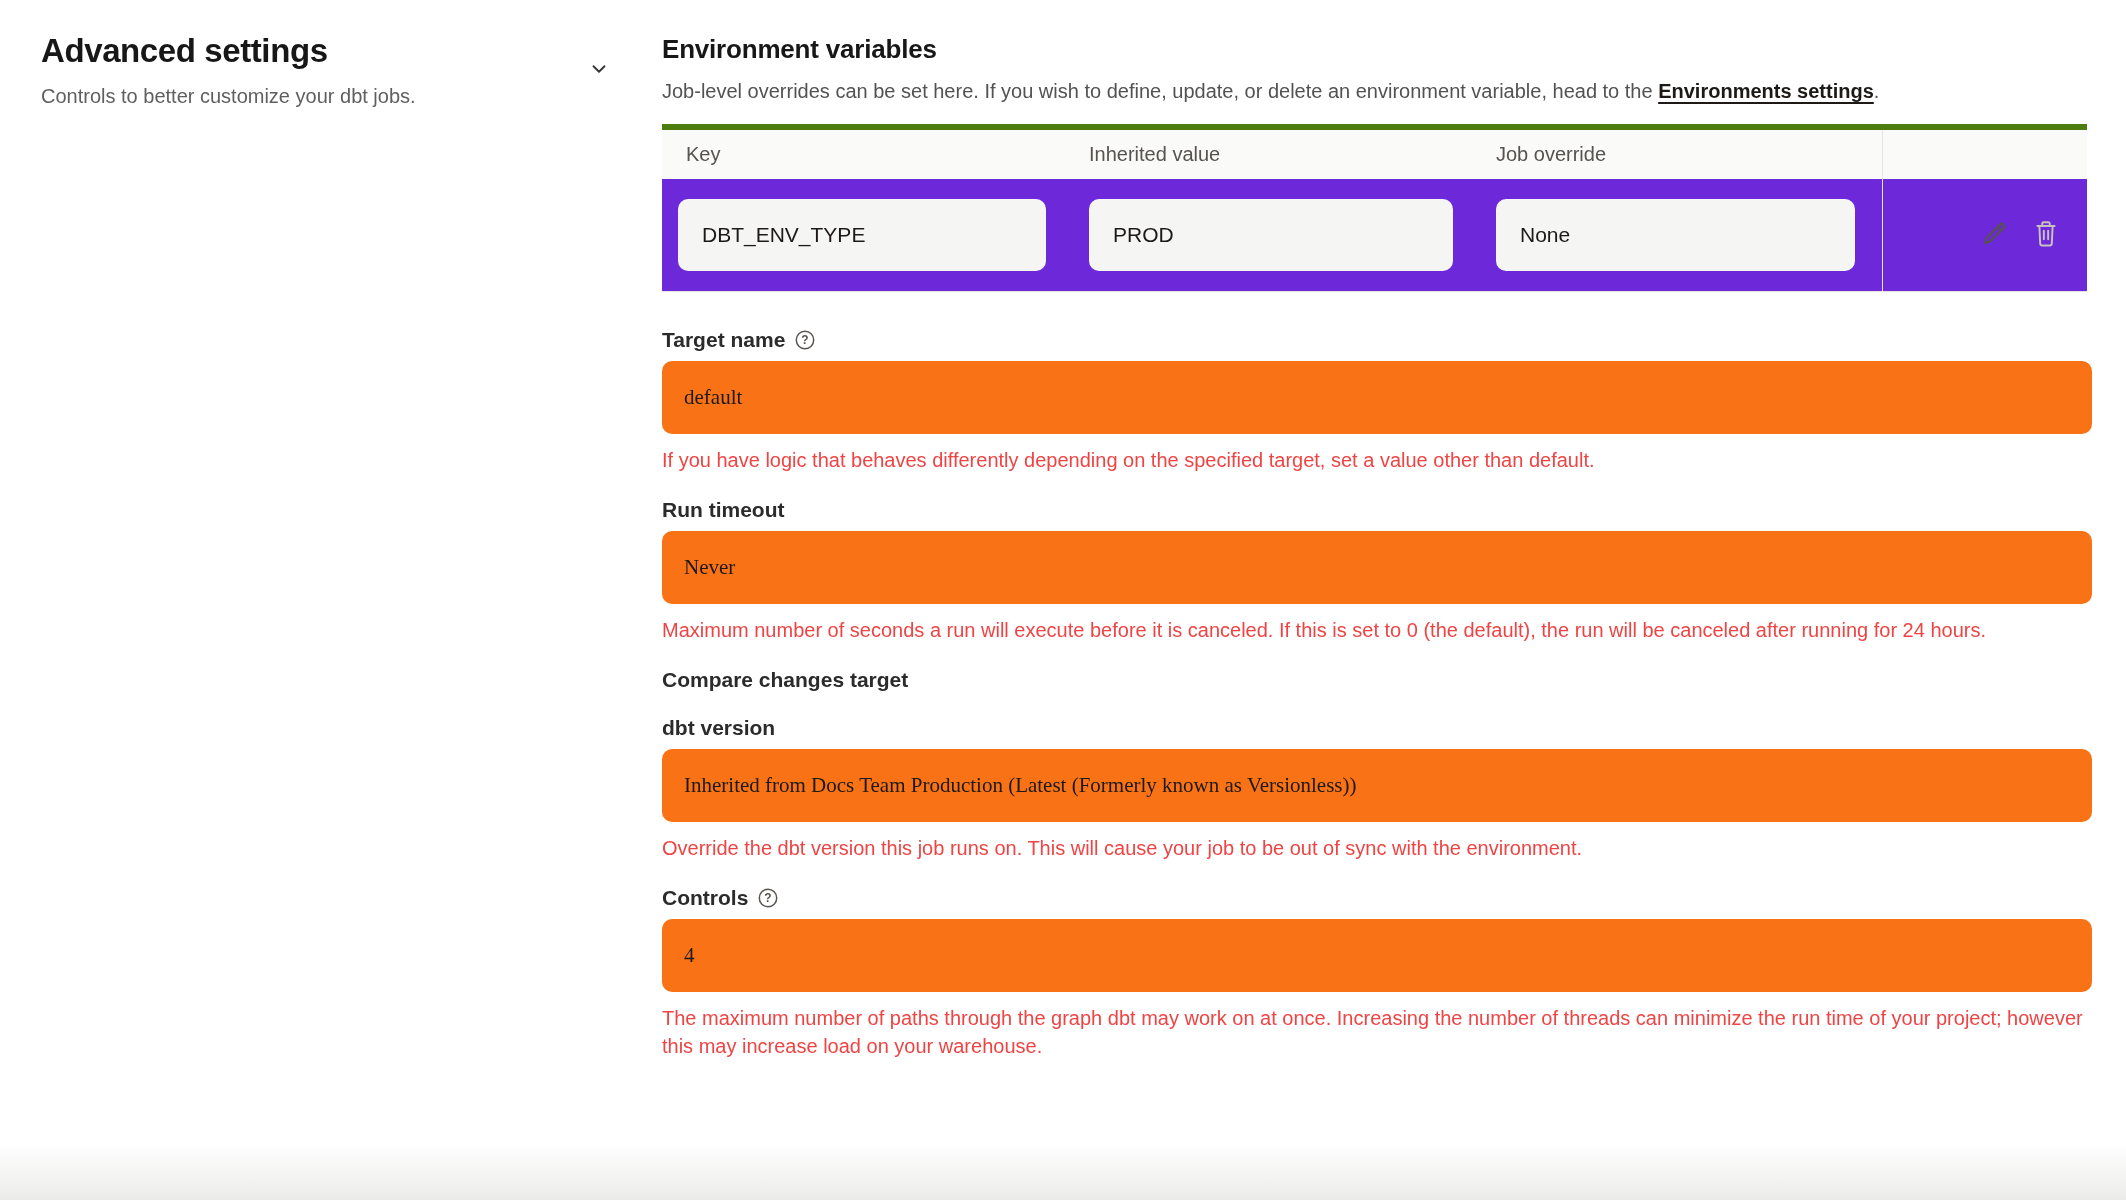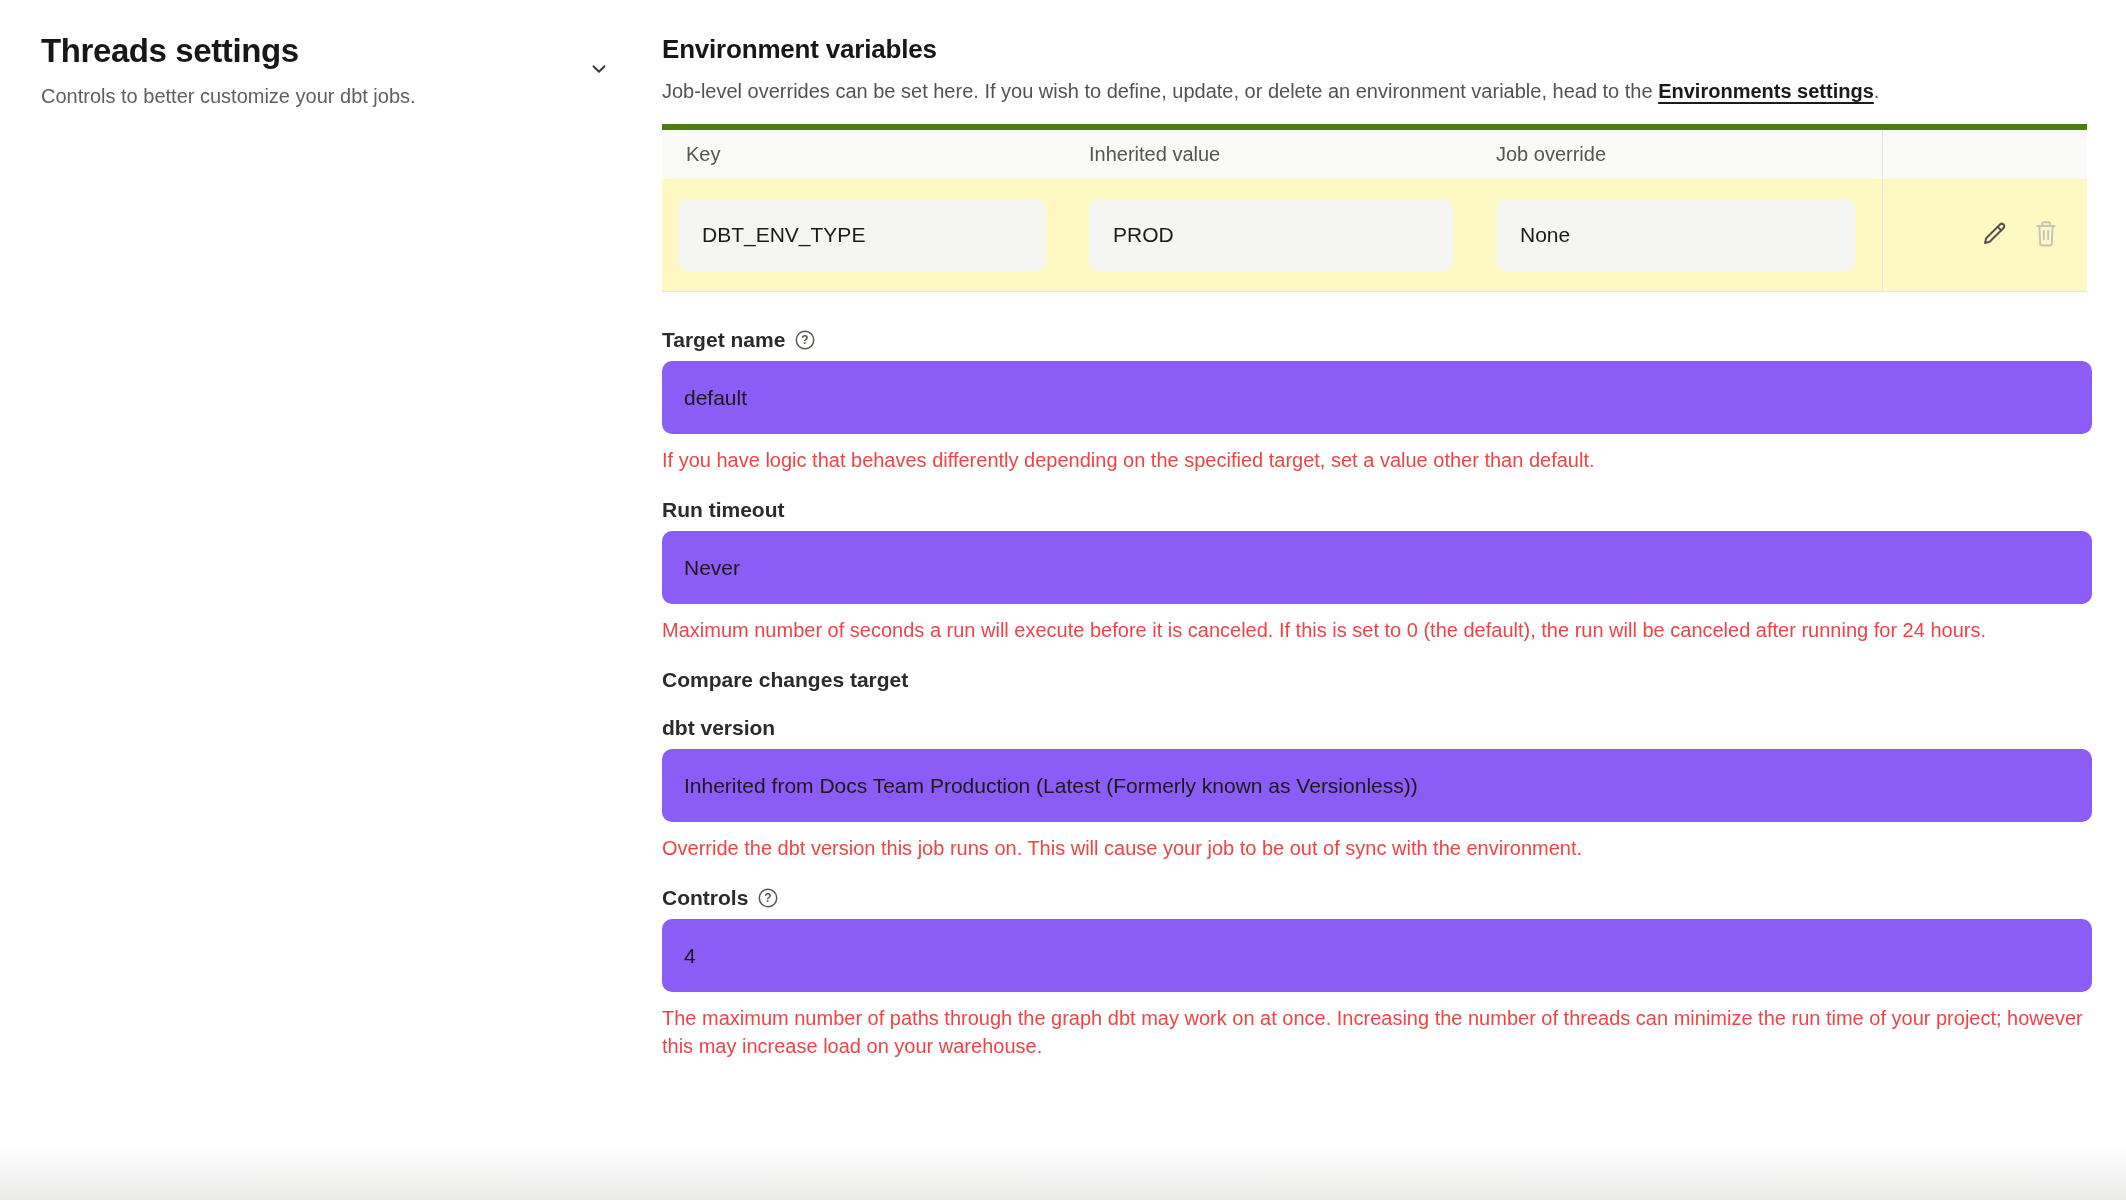--- a/index.html
+++ b/index.html
@@ -38,21 +38,21 @@
   .env-table { margin-top: 19px; border-bottom: 1px solid #e7e5e4; width: 1425px; }
   .env-grid { display: grid; grid-template-columns: 411px 407px 402px 1fr; }
   .env-thead {
     background: #fafaf9;
     border-top: 6px solid #4d7c0f;
     height: 55px; align-items: center;
   }
   .env-th { font-size: 20px; color: #57534e; padding-left: 24px; }
   .env-th.c2, .env-th.c3 { padding-left: 16px; }
   .env-th.actions { border-left: 1px solid #e7e5e4; height: 100%; }
-  .env-rowline { height: 112px; align-items: center; background: #fef9c3; }
+  .env-rowline { height: 112px; align-items: center; background: #6d28d9; }
   .env-cell { padding: 0 27px 0 16px; }
   .env-valuebox {
     background: #f5f5f4; border-radius: 10px; height: 72px;
     display: flex; align-items: center; padding: 0 24px;
     font-size: 21px; color: #1c1917; white-space: nowrap; overflow: hidden;
   }
   .env-actions {
     border-left: 1px solid #e7e5e4; height: 100%;
     display: flex; align-items: center; justify-content: flex-end;
     gap: 24px; padding-right: 28px;
@@ -61,42 +61,42 @@
 
   
   .field { margin-top: 24px; }
   .field.first { margin-top: 36px; }
   .field-label {
     font-size: 21px; font-weight: 700; color: #2b2b2b; line-height: 24px;
     display: flex; align-items: center; gap: 9px;
   }
   .field-input {
     margin-top: 9px;
-    background: #8b5cf6; border: none; border-radius: 10px;
+    background: #f97316; border: none; border-radius: 10px;
     height: 73px; width: 100%; padding: 0 22px;
     font-size: 21px; color: #1c1917;
-    font-family: Liberation Sans, sans-serif;
+    font-family: Liberation Serif, serif;
     display: flex; align-items: center;
   }
   .field-input.narrow { width: 477px; }
   .field-help { margin-top: 12px; font-size: 20px; color: #ef4444; line-height: 28px; }
   .help-icon { display: inline-flex; }
 
   
   .bottom-fade {
     position: absolute; left: 0; right: 0; bottom: 0; height: 56px;
     background: linear-gradient(to bottom, rgba(235,235,234,0), #ebebea);
     pointer-events: none;
   }
 </style>
 </head>
 <body>
 
 <div class="left-panel">
-  <div class="left-title">Threads settings</div>
+  <div class="left-title">Advanced settings</div>
   <div class="left-subtitle">Controls to better customize your dbt jobs.</div>
   <button class="collapse-btn">
     <span class="help-icon">
       <svg width="22" height="22" viewBox="0 0 24 24" fill="none" stroke="#333333" stroke-width="2" stroke-linecap="round" stroke-linejoin="round">
           <polyline points="6,9 12,15 18,9"></polyline>
         </svg>
     </span>
   </button>
 </div>
 

